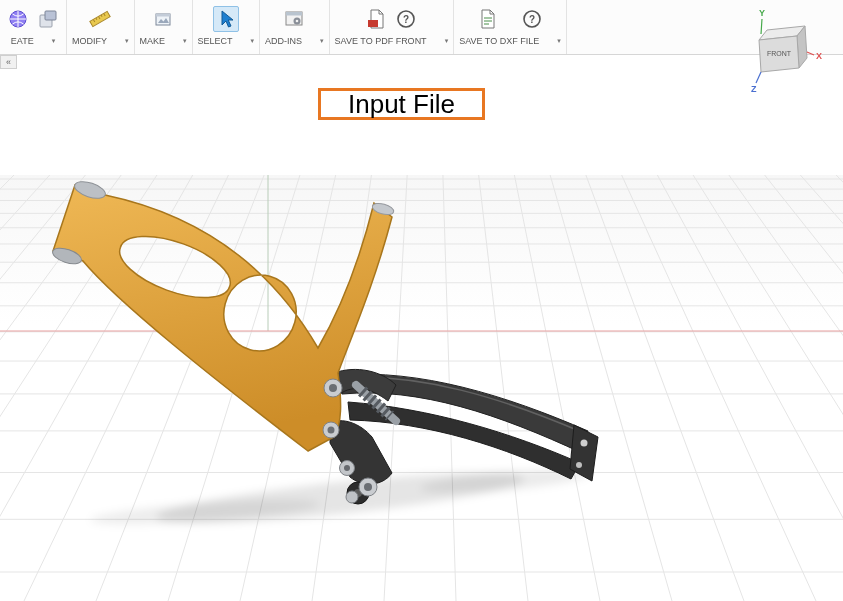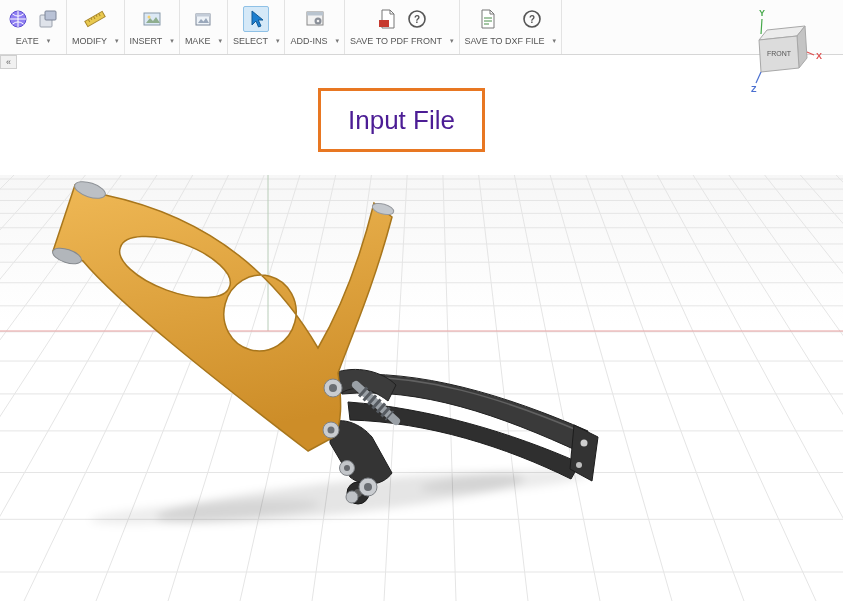--- a/index.html
+++ b/index.html
@@ -8,31 +8,31 @@
   #app{position:relative;width:843px;height:601px;background:#fff}
 
   
   #toolbar{position:absolute;top:0;left:0;right:0;height:55px;background:#fcfcfc;
     border-bottom:1px solid #d6d6d6;display:flex;align-items:stretch}
   .tgroup{display:flex;flex-direction:column;align-items:center;justify-content:flex-start;
     padding:5px 5px 3px;border-right:1px solid #e3e3e3}
   .ticons{display:flex;gap:4px;align-items:center;height:28px}
   .tbtn{width:26px;height:26px;display:flex;align-items:center;justify-content:center;border-radius:2px}
   .tbtn.hl{background:#d5e9f8;border:1px solid #8fc1e6}
-  .tlabel{font-size:9px;color:#555;margin-top:3px;white-space:nowrap;display:flex;gap:8px;align-items:center}
+  .tlabel{font-size:9px;color:#555;margin-top:3px;white-space:nowrap;display:flex;gap:18px;align-items:center}
   .caret{font-size:7px;color:#777}
   .gap{width:10px}
 
   #collapse{position:absolute;top:55px;left:0;width:17px;height:14px;background:#f1f1f1;
     border:1px solid #cfcfcf;font-size:9px;line-height:12px;text-align:center;color:#666}
 
   
-  #annotation{position:absolute;left:318px;top:88px;width:167px;height:64px;background:#fff;
+  #annotation{position:absolute;left:318px;top:88px;width:167px;height:32px;background:#fff;
     border:3px solid #e87722;display:flex;align-items:center;justify-content:center;
-    font-size:26px;color:#4c1d95}
+    font-size:26px;color:#000000}
 
   
   #viewport{position:absolute;left:0;top:175px;width:843px;height:426px;
     background:linear-gradient(#f7f7f7,#ffffff 35%)}
   #viewport svg{position:absolute;left:0;top:0}
 
   
   #viewcube{position:absolute;right:16px;top:6px;width:78px;height:88px}
   .axis-y{fill:#46a94a;font-size:9px;font-weight:bold}
   .axis-x{fill:#e05252;font-size:9px;font-weight:bold}
@@ -80,35 +80,20 @@
               </g>
             </svg>
         </span>
       </div>
       <div class="tlabel">
         <span>MODIFY</span>
         <span class="caret">▾</span>
       </div>
     </div>
 
-    <div class="tgroup">
-      <div class="ticons">
-        <span class="tbtn">
-          <svg width="22" height="22">
-              <rect x="3" y="5" width="16" height="12" fill="#dce9f5" stroke="#8899aa"></rect>
-              <path d="M5 15l4-5 3 3 3-4 4 6z" fill="#8fae8f"></path>
-              <circle cx="8" cy="9" r="1.5" fill="#f4d06f"></circle>
-            </svg>
-        </span>
-      </div>
-      <div class="tlabel">
-        <span>INSERT</span>
-        <span class="caret">▾</span>
-      </div>
-    </div>
 
     <div class="tgroup">
       <div class="ticons">
         <span class="tbtn">
           <svg width="22" height="22">
               <rect x="4" y="6" width="14" height="11" fill="#eef3f8" stroke="#7d8799"></rect>
               <path d="M6 15l3-4 2.5 2.5 2.5-3.5 3 5z" fill="#9aa8bb"></path>
               <rect x="4" y="6" width="14" height="2.5" fill="#c3ccd8"></rect>
             </svg>
         </span>

